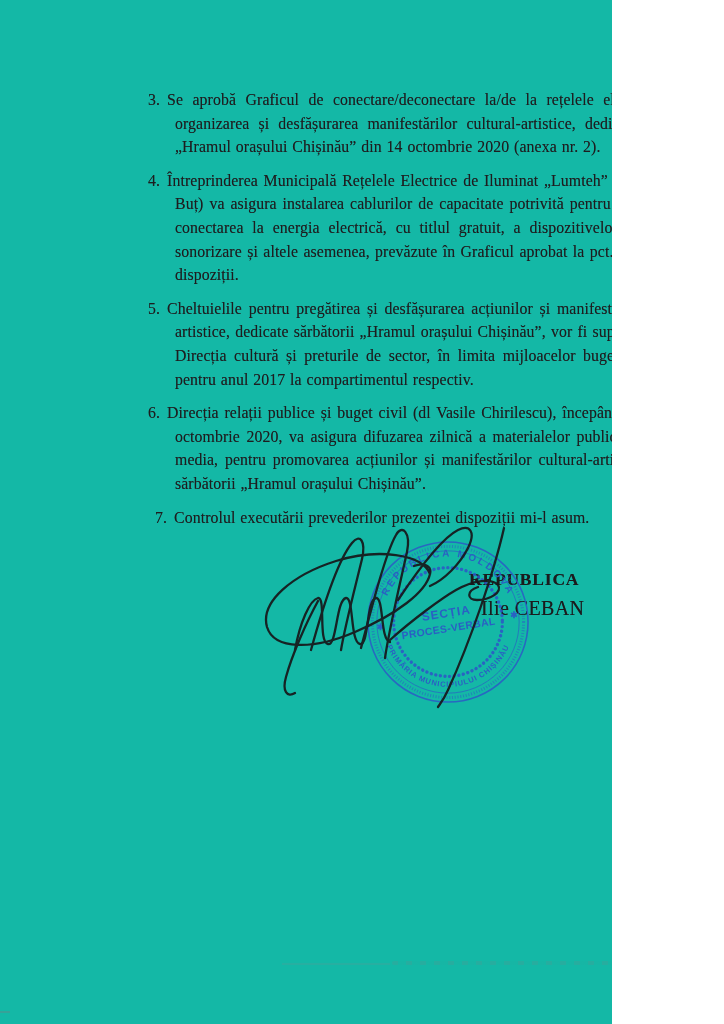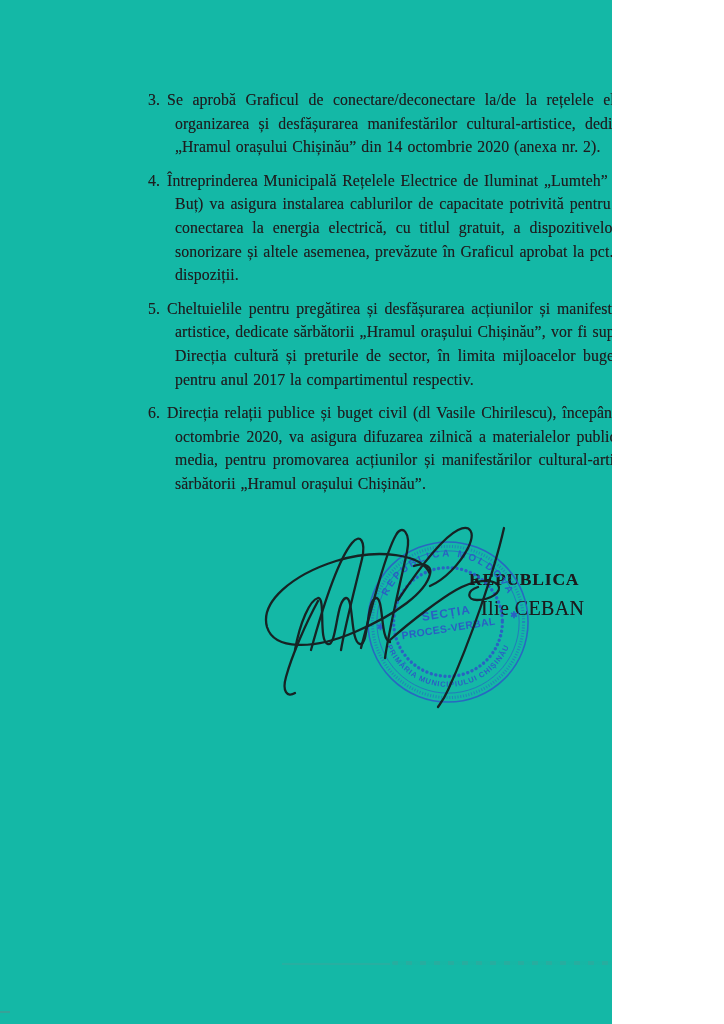--- a/index.html
+++ b/index.html
@@ -73,20 +73,21 @@
 </head>
 <body>
 
 <div class="sheet">
 
   <div class="doc">
     <p class="para"><span class="num">3.</span><span>Se aprobă Graficul de conectare/deconectare la/de la rețelele electrice pentru organizarea și desfășurarea manifestărilor cultural-artistice, dedicate sărbătorii „Hramul orașului Chișinău” din 14 octombrie 2020 (anexa nr. 2).</span></p>
     <p class="para"><span class="num">4.</span><span>Întreprinderea Municipală Rețelele Electrice de Iluminat „Lumteh” (dl Veaceaslav Buț) va asigura instalarea cablurilor de capacitate potrivită pentru alimentarea și conectarea la energia electrică, cu titlul gratuit, a dispozitivelor de iluminat, sonorizare și altele asemenea, prevăzute în Graficul aprobat la pct. 3 al prezentei dispoziții.</span></p>
     <p class="para"><span class="num">5.</span><span>Cheltuielile pentru pregătirea și desfășurarea acțiunilor și manifestărilor cultural-artistice, dedicate sărbătorii „Hramul orașului Chișinău”, vor fi suportate de către Direcția cultură și preturile de sector, în limita mijloacelor bugetare prevăzute pentru anul 2017 la compartimentul respectiv.</span></p>
     <p class="para"><span class="num">6.</span><span>Direcția relații publice și buget civil (dl Vasile Chirilescu), începând cu data de 8 octombrie 2020, va asigura difuzarea zilnică a materialelor publicitare în mass-media, pentru promovarea acțiunilor și manifestărilor cultural-artistice, dedicate sărbătorii „Hramul orașului Chișinău”.</span></p>
+    <p class="para last"><span class="num">7.</span><span>Controlul executării prevederilor prezentei dispoziții mi-l asum.</span></p>
   </div>
 
   <div class="signer-title">REPUBLICA</div>
   <div class="signer-name">Ilie CEBAN</div>
 
   <svg class="stamp-svg" viewBox="0 0 170 170">
     <defs>
       <path id="arcTop" d="M 22.3,62.0 A 67,67 0 0 1 147.7,62.0" fill="none"></path>
       <path id="arcBottom" d="M 20.3,101.0 A 67,67 0 0 0 149.7,101.0" fill="none"></path>
     </defs>

